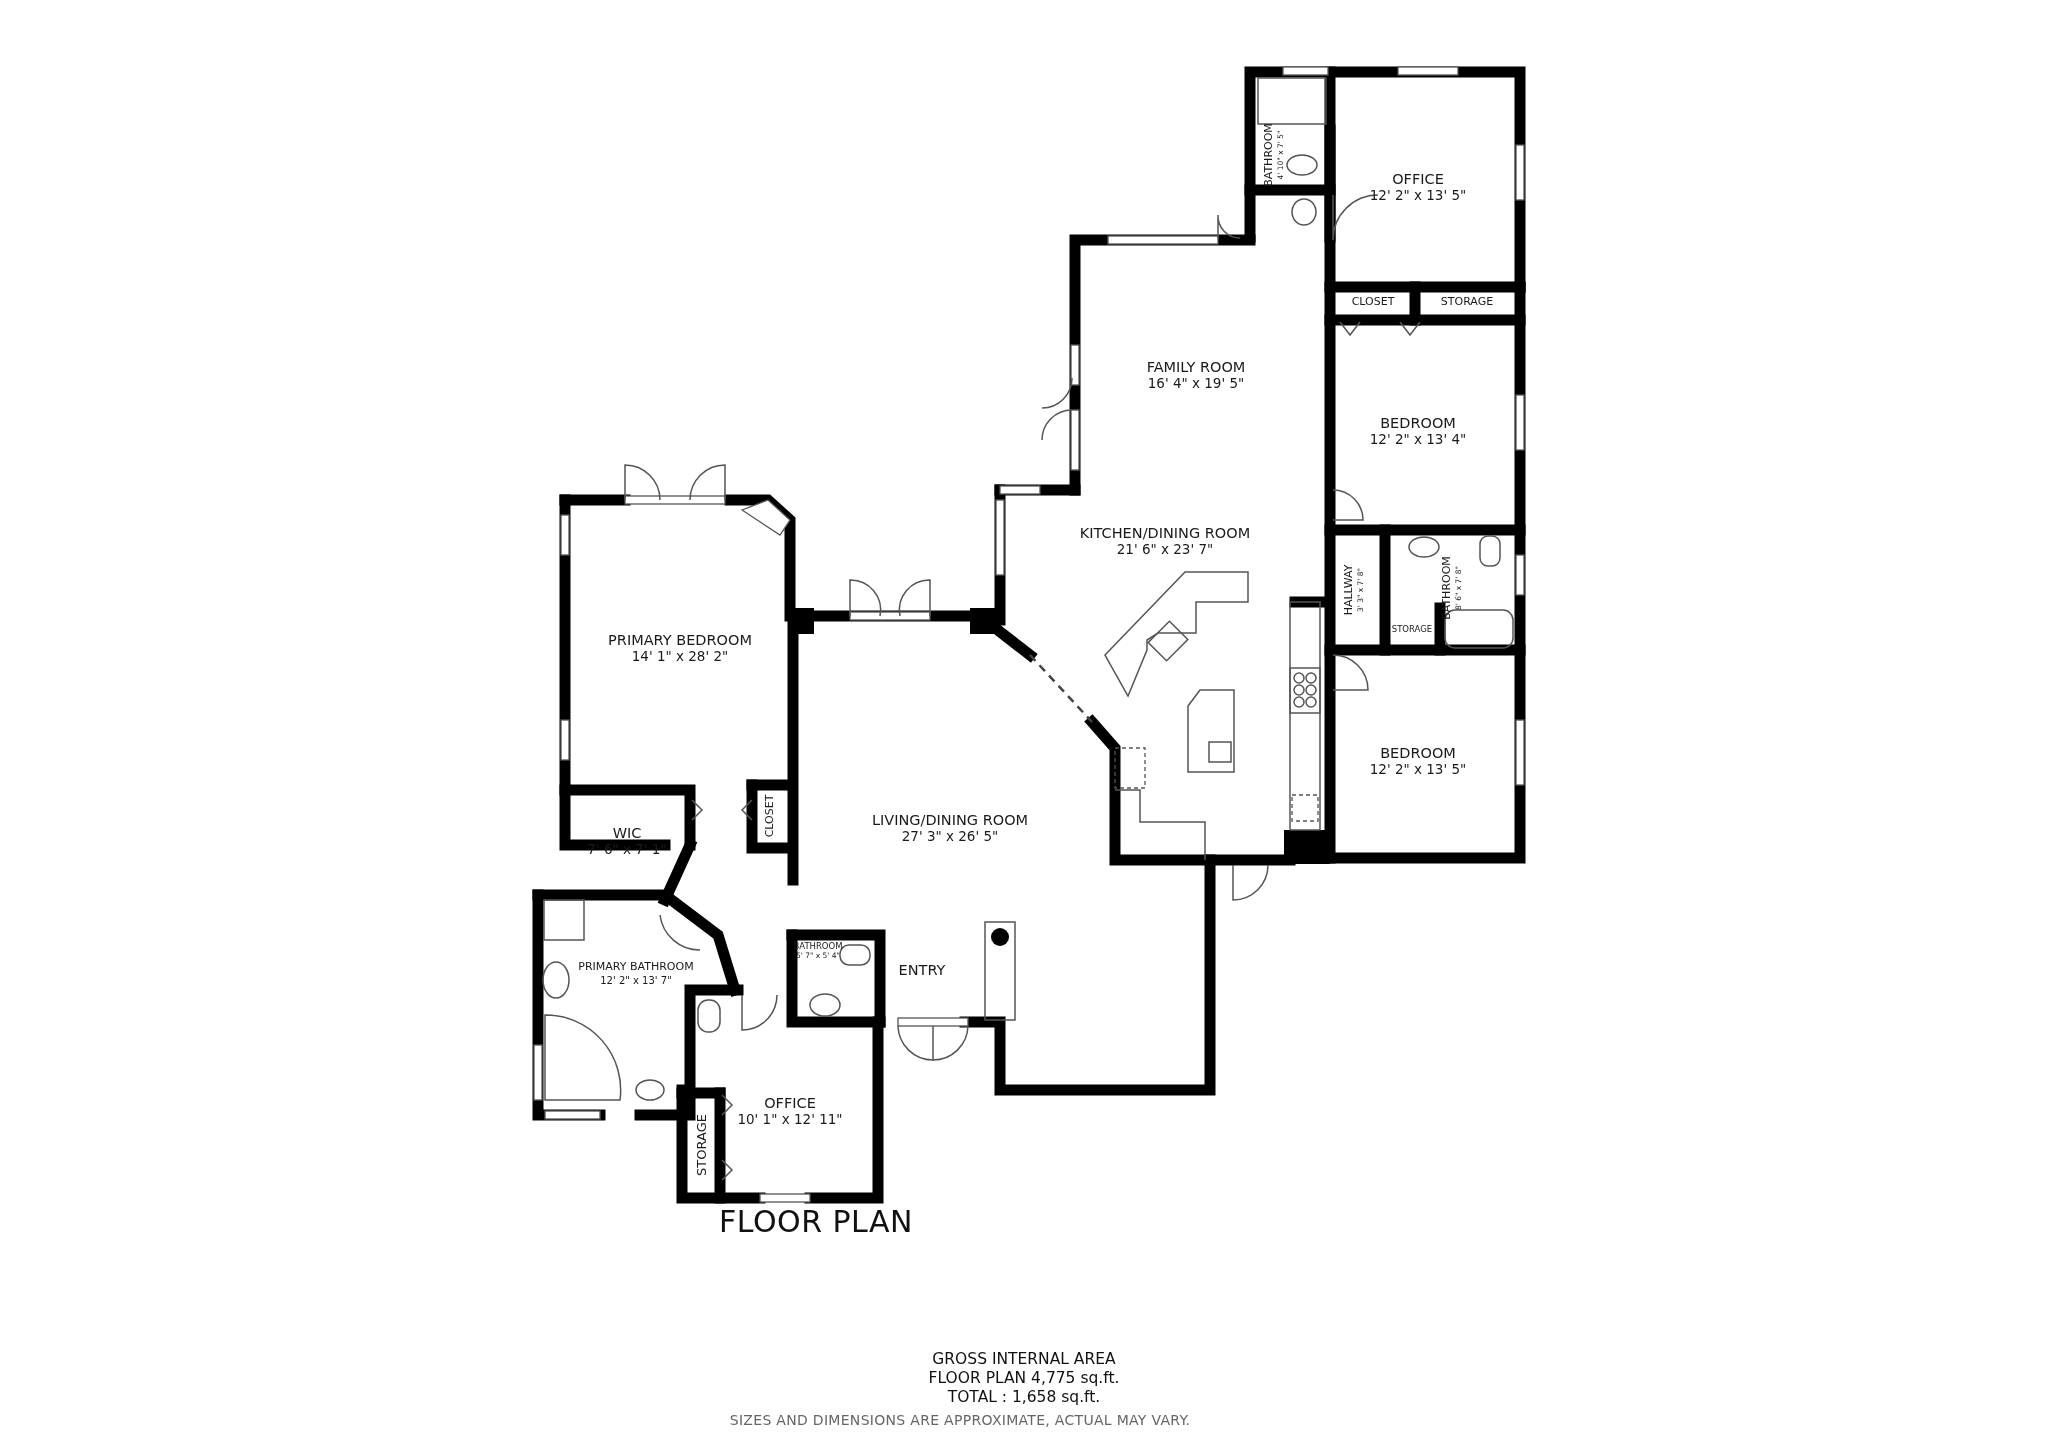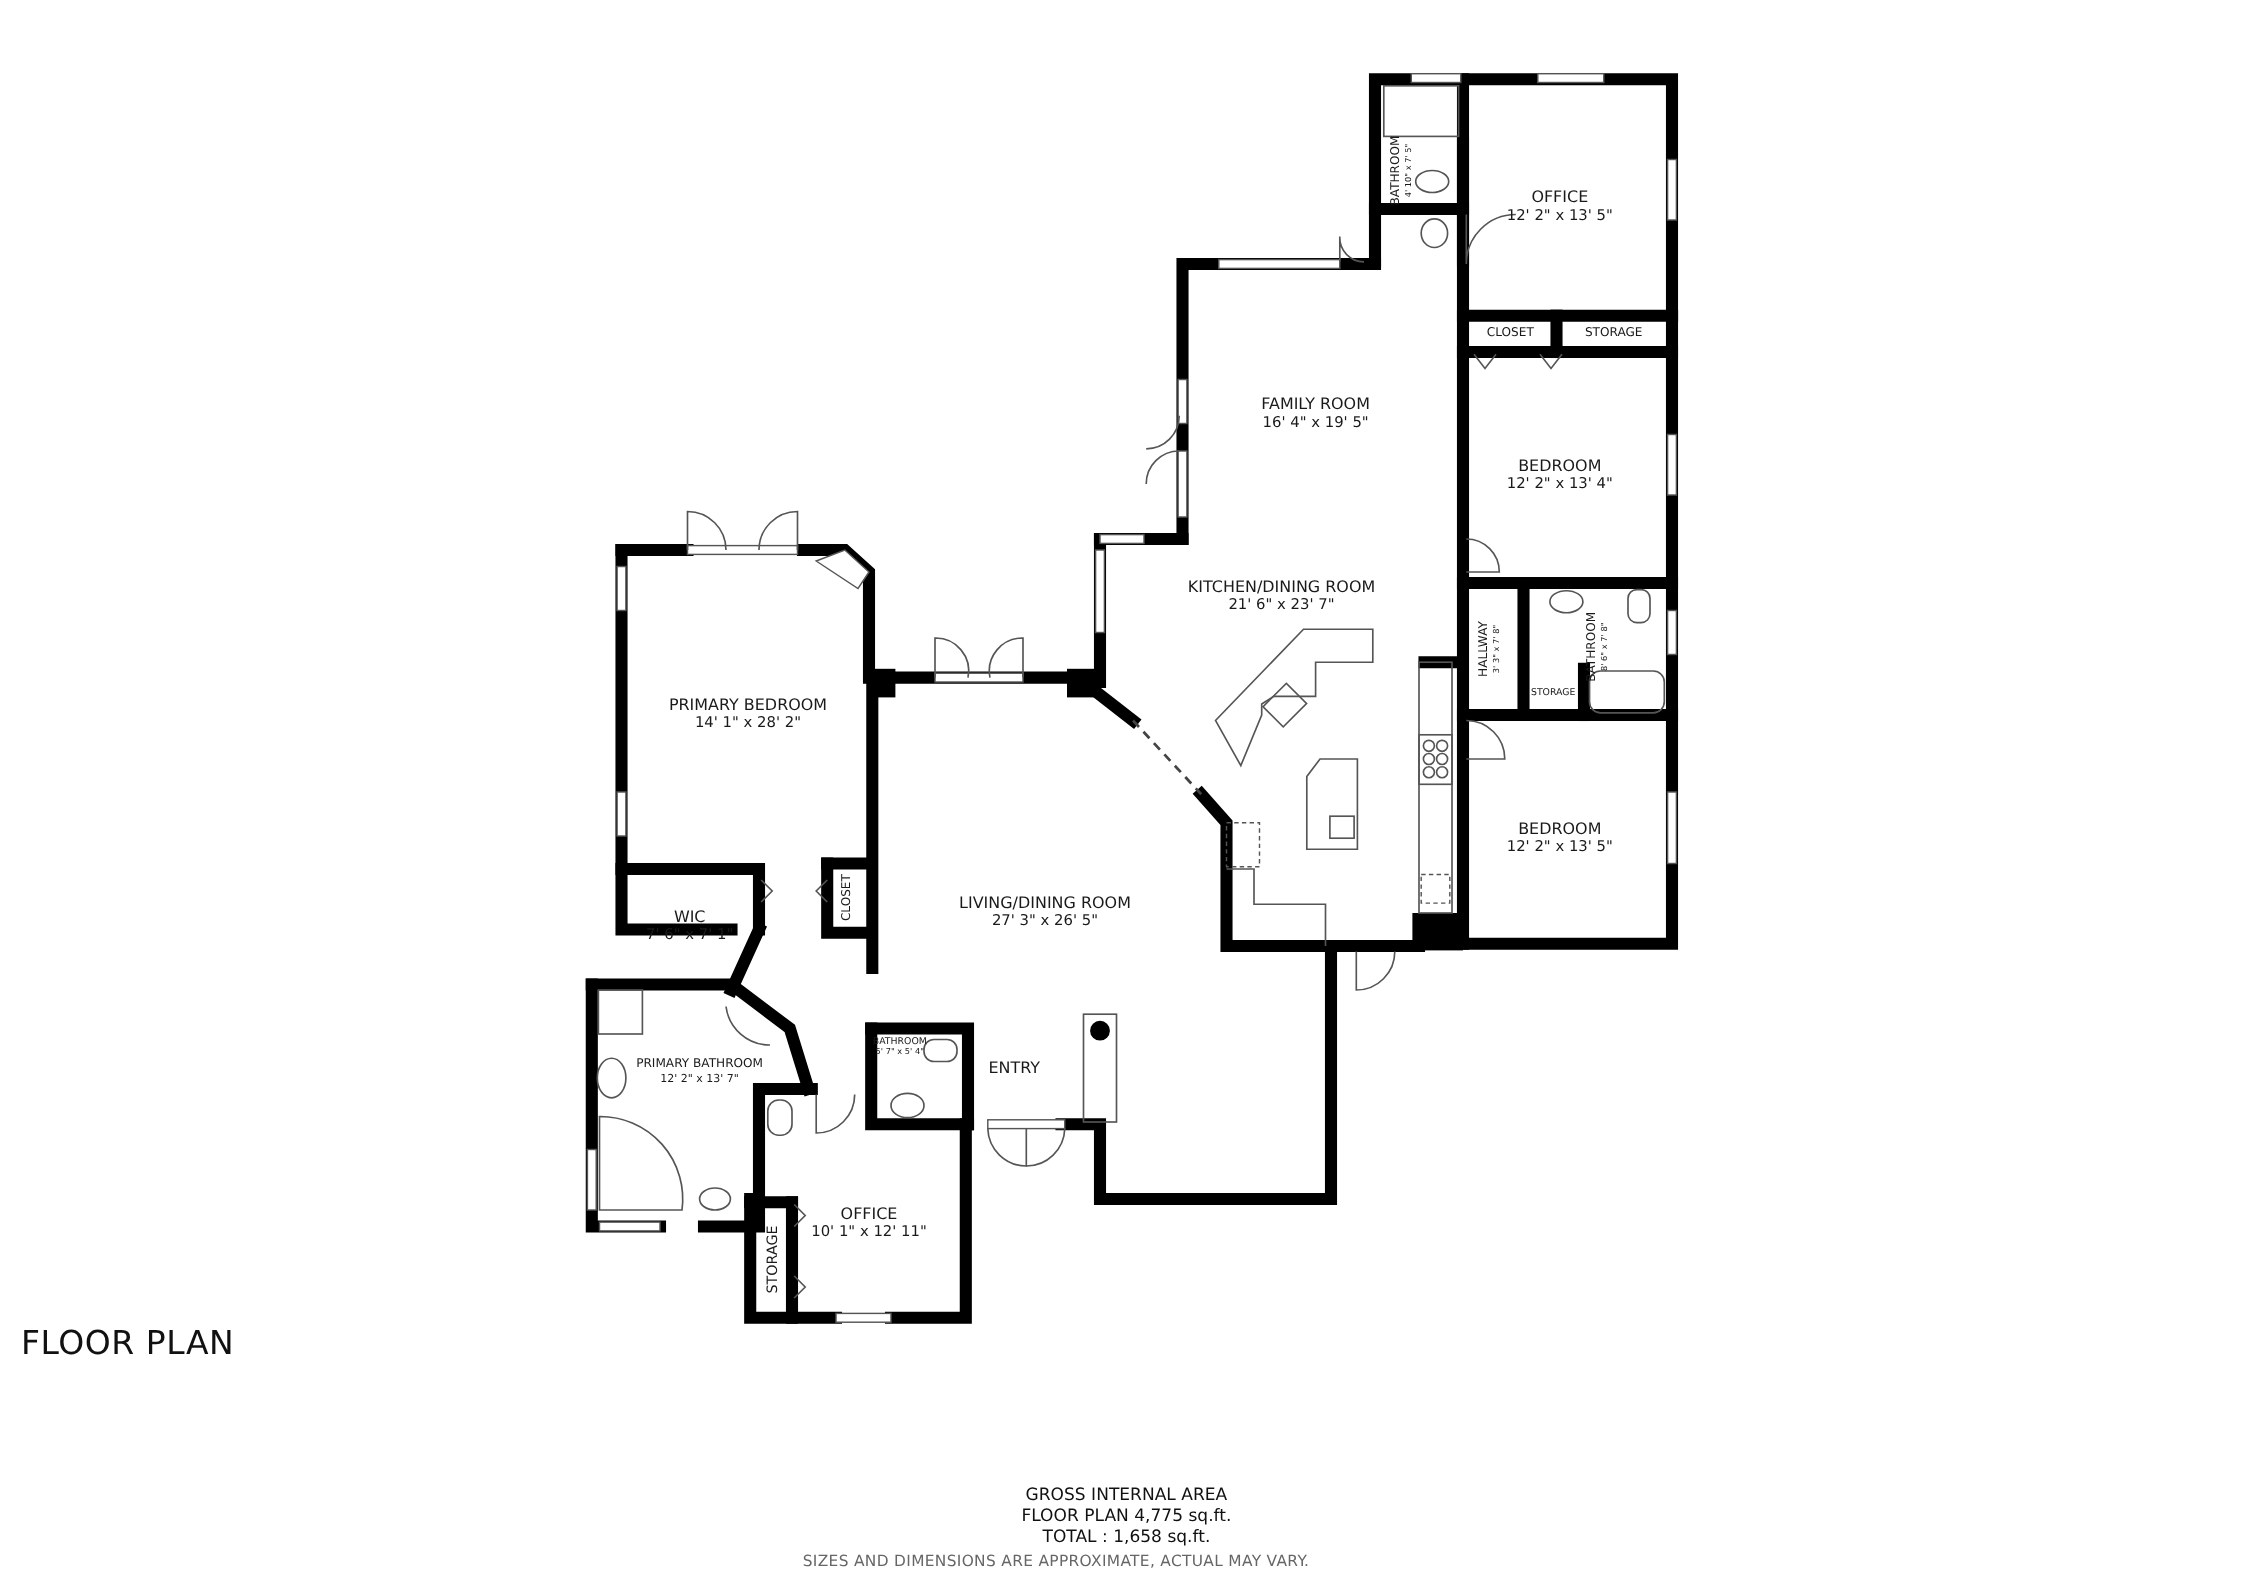--- a/index.html
+++ b/index.html
@@ -8,22 +8,22 @@
   #plan { position: absolute; left: 0; top: 0; width: 2048px; height: 1447px; }
   .wall { fill: #000; }
   .wline { stroke: #000; stroke-width: 11; fill: none; stroke-linecap: square; stroke-linejoin: miter; }
   .thin { stroke: #555; stroke-width: 1.5; fill: none; }
   .win { fill: #fff; stroke: #555; stroke-width: 1.3; }
   .room-name { font-size: 14.5px; fill: #1a1a1a; text-anchor: middle; }
   .room-dim { font-size: 13.5px; fill: #1a1a1a; text-anchor: middle; }
   .small-name { font-size: 11px; fill: #1a1a1a; text-anchor: middle; }
   .tiny-name { font-size: 8.5px; fill: #1a1a1a; text-anchor: middle; }
   .tiny-dim { font-size: 7.5px; fill: #1a1a1a; text-anchor: middle; }
-  .plan-title { position: absolute; left: 0; width: 1632px; top: 1204px; text-align: left;
-                font-size: 30px; letter-spacing: 0.5px; color: #111; padding-left: 19px; }
+  .plan-title { position: absolute; left: 0; width: 1632px; top: 1204px; text-align: center;
+                font-size: 30px; letter-spacing: 0.5px; color: #111; }
   .area { position: absolute; left: 0; width: 2048px; text-align: center; font-size: 15.5px; color: #111; line-height: 19px; }
   .disclaimer { position: absolute; left: 0; width: 1920px; top: 1412px; text-align: center; font-size: 14px; color: #666; letter-spacing: 0.3px; }
 </style>
 </head>
 <body>
 
 <svg id="plan" viewBox="0 0 2048 1447" xmlns="http://www.w3.org/2000/svg">
 
   <g>
 

